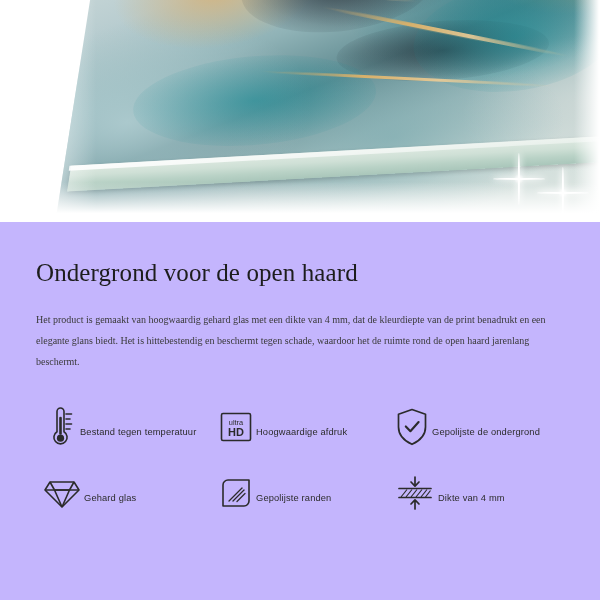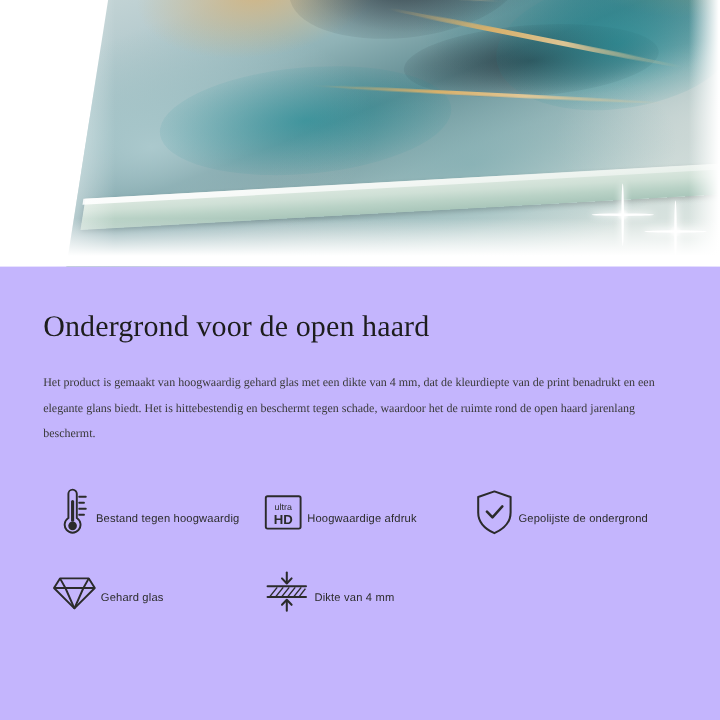--- a/index.html
+++ b/index.html
@@ -223,21 +223,21 @@
               <path d="M17 6.5a3.5 3.5 0 0 1 7 0v20.2a6.6 6.6 0 1 1-7 0z"></path>
               <line x1="20.5" y1="13" x2="20.5" y2="28.5" stroke-width="2.6"></line>
               <line x1="26" y1="9" x2="31.5" y2="9"></line>
               <line x1="26" y1="14" x2="30" y2="14"></line>
               <line x1="26" y1="19" x2="31.5" y2="19"></line>
               <line x1="26" y1="24" x2="30" y2="24"></line>
             </g>
             <circle cx="20.5" cy="33.2" r="3.6" fill="#2b2b2b"></circle>
           </svg>
         </div>
-        <div class="caption">Bestand tegen hoogwaardig</div>
+        <div class="caption">Bestand tegen temperatuur</div>
       </div>
 
       <div class="feature">
         <div class="icon-wrap">
           <svg width="40" height="40" viewBox="0 0 40 40">
             <rect x="5.5" y="6.5" width="29" height="27" rx="1.5" fill="none" stroke="#2b2b2b" stroke-width="1.6"></rect>
             <text x="20" y="18.4" font-family="Liberation Sans, sans-serif" font-size="7.4" text-anchor="middle" fill="#2b2b2b">ultra</text>
             <text x="20" y="29.4" font-family="Liberation Sans, sans-serif" font-size="11" font-weight="bold" text-anchor="middle" fill="#2b2b2b">HD</text>
           </svg>
         </div>
@@ -262,20 +262,33 @@
               <path d="M5 17 H39"></path>
               <path d="M10 9 L14.5 17 L22 34"></path>
               <path d="M34 9 L29.5 17 L22 34"></path>
               <path d="M14.5 17 H29.5"></path>
             </g>
           </svg>
         </div>
         <div class="caption">Gehard glas</div>
       </div>
 
+      <div class="feature">
+        <div class="icon-wrap">
+          <svg width="40" height="40" viewBox="0 0 40 40">
+            <path d="M7 33 V12 a5 5 0 0 1 5-5 h21 v21 a5 5 0 0 1-5 5 Z" fill="none" stroke="#2b2b2b" stroke-width="1.6" stroke-linejoin="round"></path>
+            <g stroke="#2b2b2b" stroke-width="1.3" stroke-linecap="round">
+              <line x1="13" y1="28" x2="26" y2="15"></line>
+              <line x1="17" y1="28" x2="28" y2="17"></line>
+              <line x1="21" y1="28.5" x2="29" y2="20.5"></line>
+            </g>
+          </svg>
+        </div>
+        <div class="caption">Gepolijste randen</div>
+      </div>
 
       <div class="feature">
         <div class="icon-wrap">
           <svg width="46" height="40" viewBox="0 0 46 40">
             <g stroke="#2b2b2b" stroke-width="1.7" fill="none" stroke-linecap="round" stroke-linejoin="round">
               <line x1="23" y1="4" x2="23" y2="12"></line>
               <path d="M19 9 L23 13.2 L27 9"></path>
               <line x1="23" y1="36" x2="23" y2="28"></line>
               <path d="M19 31 L23 26.8 L27 31"></path>
               <line x1="7" y1="15.5" x2="39" y2="15.5"></line>

